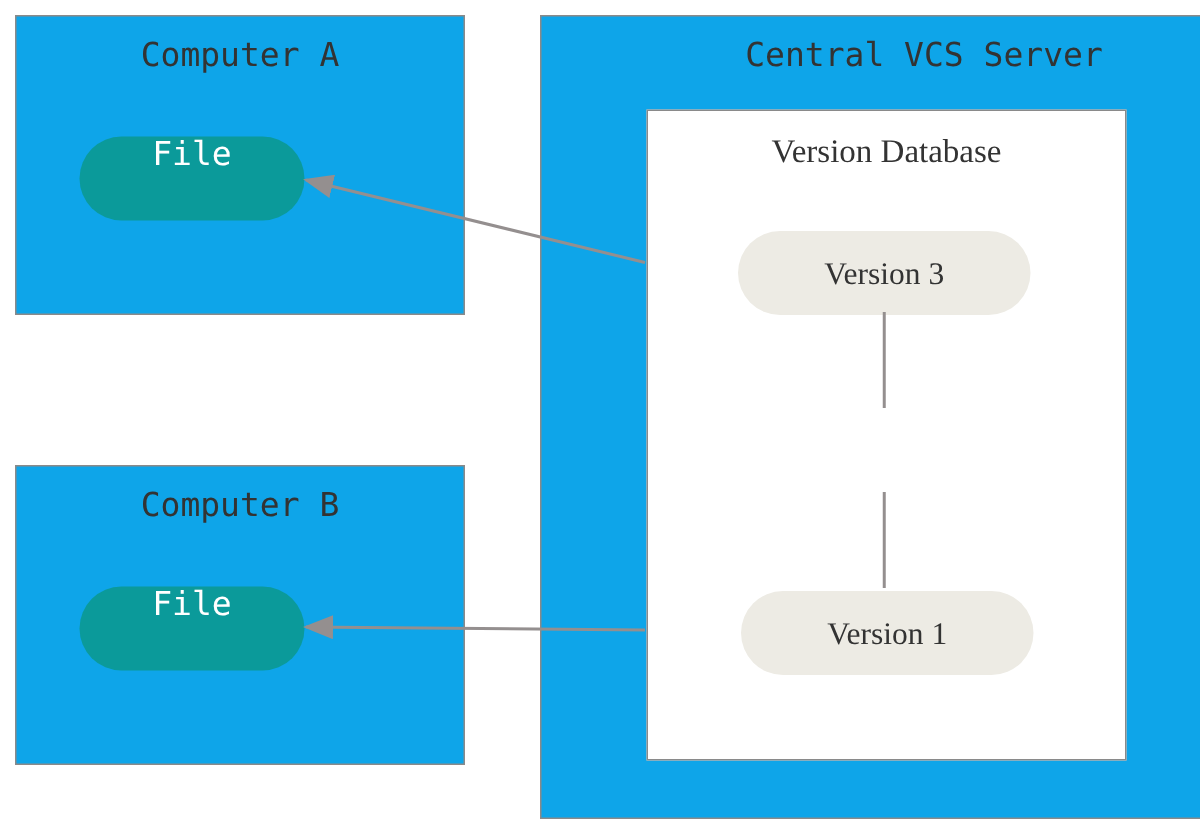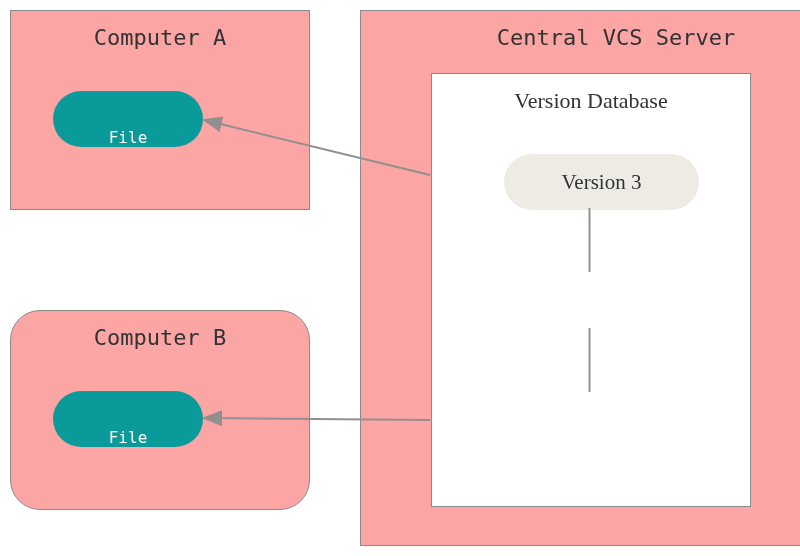--- a/index.html
+++ b/index.html
@@ -6,40 +6,40 @@
   body {
     width: 800px;
     height: 556px;
     background: #ffffff;
     font-family: "Lucida Console", "DejaVu Sans Mono", Monaco, Consolas, monospace;
     position: relative;
     overflow: hidden;
   }
   .box {
     position: absolute;
-    background: #fca5a5;
+    background: #0ea5e9;
     border: 1px solid #8a8a8a;
   }
   .box-title {
     text-align: center;
     font-size: 22px;
     color: #333;
     margin-top: 14px;
   }
   .file-pill {
     position: absolute;
     width: 150px;
     height: 56px;
     border-radius: 28px;
     background: #0b9a9a;
     color: #ffffff;
     display: flex;
-    align-items: flex-end;
+    align-items: flex-start;
     justify-content: center;
-    font-size: 16px;
+    font-size: 22px;
   }
   .db-box {
     position: absolute;
     background: #ffffff;
     border: 1px solid #8a8a8a;
   }
   .db-title {
     text-align: center;
     font-size: 22px;
     color: #333;
@@ -67,35 +67,38 @@
 </head>
 <body>
 
 <div class="box" style="left:10px; top:10px; width:300px; height:200px;">
   <div class="box-title">Computer A</div>
   <div class="file-pill" style="left:42px; top:80px;">
     <span>File</span>
   </div>
 </div>
 
-<div class="box" style="left:10px; top:310px; width:300px; height:200px;border-radius:30px;">
+<div class="box" style="left:10px; top:310px; width:300px; height:200px;">
   <div class="box-title">Computer B</div>
   <div class="file-pill" style="left:42px; top:80px;">
     <span>File</span>
   </div>
 </div>
 
 <div class="box" style="left:360px; top:10px; width:512px; height:536px;">
   <div class="box-title">Central VCS Server</div>
 
   <div class="db-box" style="left:70px; top:62px; width:320px; height:434px;font-family:Liberation Serif, serif;">
     <div class="db-title">Version Database</div>
 
-    <div class="version-pill" style="left:72px; top:80px;">
+    <div class="version-pill" style="left:60px; top:80px;">
       <span>Version 3</span>
+    </div>
+    <div class="version-pill" style="left:62px; top:320px;">
+      <span>Version 1</span>
     </div>
   </div>
 </div>
 
 <svg class="arrows">
   <defs>
     <marker id="arrowhead" markerWidth="10" markerHeight="8" refX="9" refY="4" orient="auto" markerUnits="strokeWidth">
       <polygon points="0 0, 10 4, 0 8" fill="#948f8f"></polygon>
     </marker>
   </defs>

